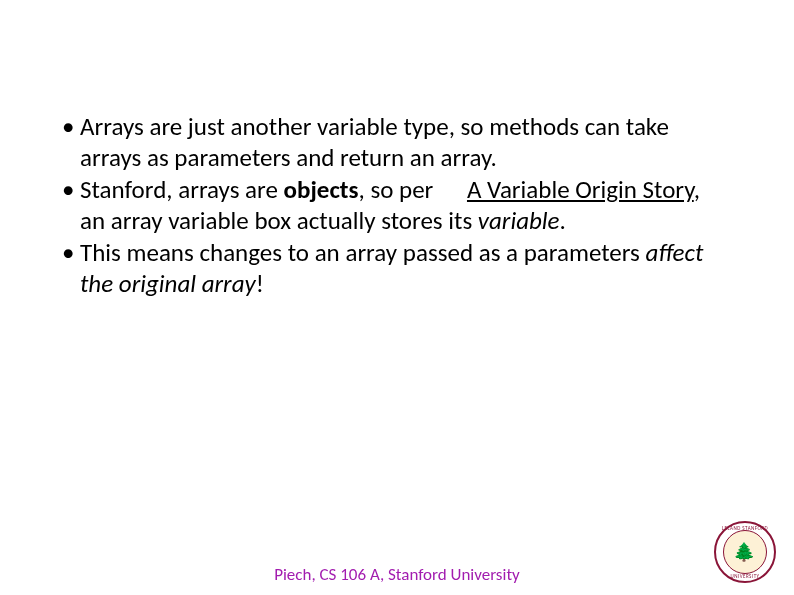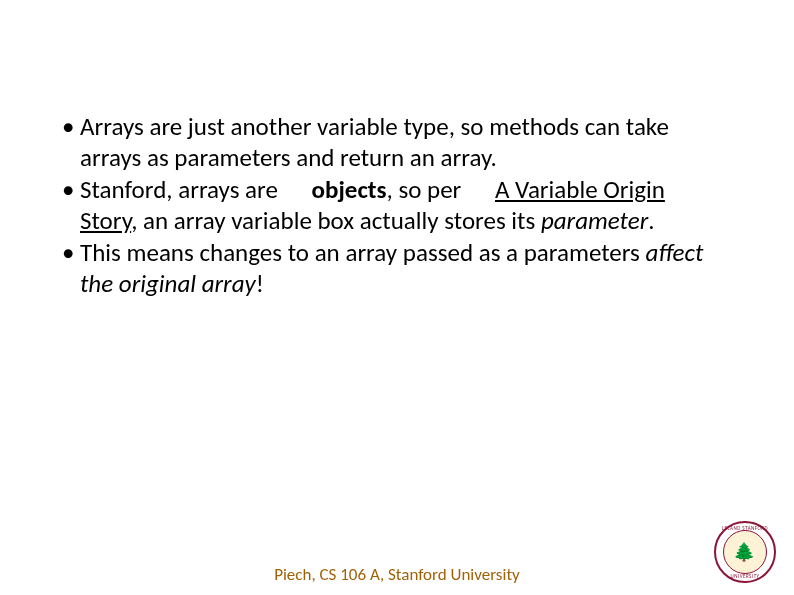--- a/index.html
+++ b/index.html
@@ -2,24 +2,24 @@
 <html><head>
 <meta charset="utf-8">
 <style>
   * { margin: 0; padding: 0; box-sizing: border-box; }
   html, body { width: 794px; height: 595px; background: #fff; font-family: Calibri, "Segoe UI", Arial, sans-serif; color: #000; }
   .slide { position: relative; width: 794px; height: 595px; }
   .content { position: absolute; top: 112px; left: 62px; width: 660px; font-size: 25px; line-height: 1.22; }
   .bullet { display: flex; margin-bottom: 2px; }
   .bullet .dot { width: 18px; flex-shrink: 0; }
   .bullet .txt { flex: 1; }
-  .bold { font-weight: 700; margin-left: 28px; }
+  .bold { font-weight: 700; }
   .underline { text-decoration: underline; margin-left: 28px; }
   .italic { font-style: italic; }
-  .footer { position: absolute; bottom: 10px; left: 0; width: 794px; text-align: center; font-size: 17px; color: #a16207; }
+  .footer { position: absolute; bottom: 10px; left: 0; width: 794px; text-align: center; font-size: 17px; color: #a21caf; }
   .seal { position: absolute; right: 18px; bottom: 12px; width: 62px; height: 62px; }
   .seal-outer { width: 62px; height: 62px; border-radius: 50%; border: 2px solid #8a1538; position: relative; background: #fff; }
   .seal-inner { position: absolute; top: 7px; left: 7px; width: 44px; height: 44px; border-radius: 50%; border: 1.5px solid #8a1538; background: #fdf1d6; display: flex; align-items: center; justify-content: center; }
   .seal-tree { font-size: 18px; color: #2f6b3a; line-height: 1; }
   .seal-ring-text { position: absolute; top: 2px; left: 0; width: 100%; text-align: center; font-size: 5px; color: #8a1538; letter-spacing: 0.5px; }
   .seal-ring-text-bottom { position: absolute; bottom: 2px; left: 0; width: 100%; text-align: center; font-size: 5px; color: #8a1538; letter-spacing: 0.5px; }
 </style>
 </head>
 <body>
 
@@ -30,21 +30,21 @@
     <div class="bullet">
       <div class="dot">• </div>
       <div class="txt">
         <span>Arrays are just another variable type, so methods can take arrays as parameters and return an array.</span>
       </div>
     </div>
 
     <div class="bullet">
       <div class="dot">• </div>
       <div class="txt">
-        <span>Stanford, arrays are </span><span class="bold">objects</span><span>, so per </span><span class="underline">A Variable Origin Story</span><span>, an array variable box actually stores its </span><span class="italic">parameter</span><span>.</span>
+        <span>Stanford, arrays are </span><span class="bold">objects</span><span>, so per </span><span class="underline">A Variable Origin Story</span><span>, an array variable box actually stores its </span><span class="italic">variable</span><span>.</span>
       </div>
     </div>
 
     <div class="bullet">
       <div class="dot">• </div>
       <div class="txt">
         <span>This means changes to an array passed as a parameters </span><span class="italic">affect the original array</span><span>!</span>
       </div>
     </div>
 

